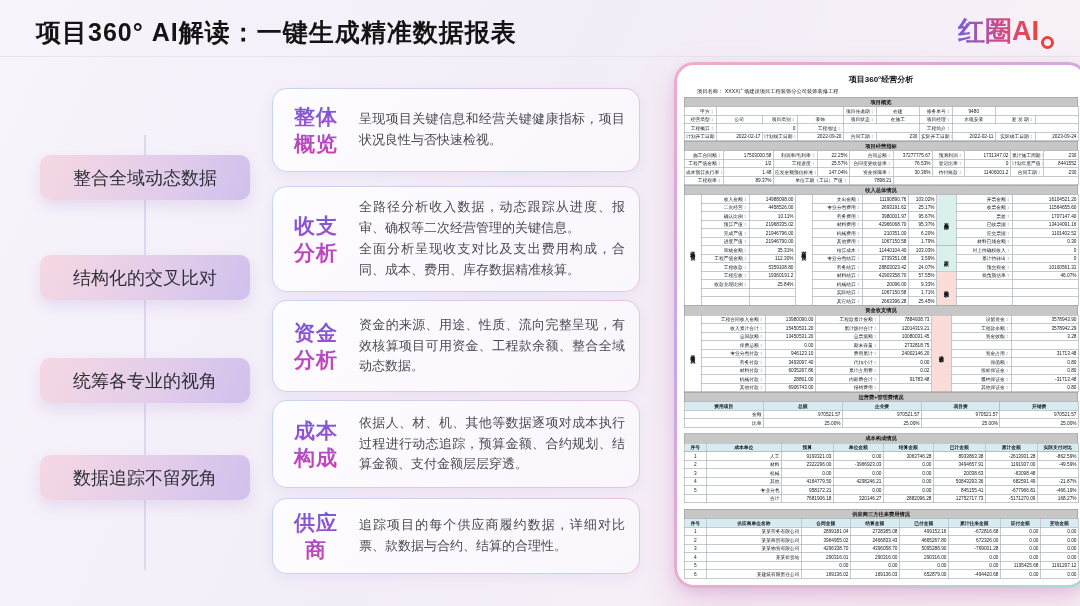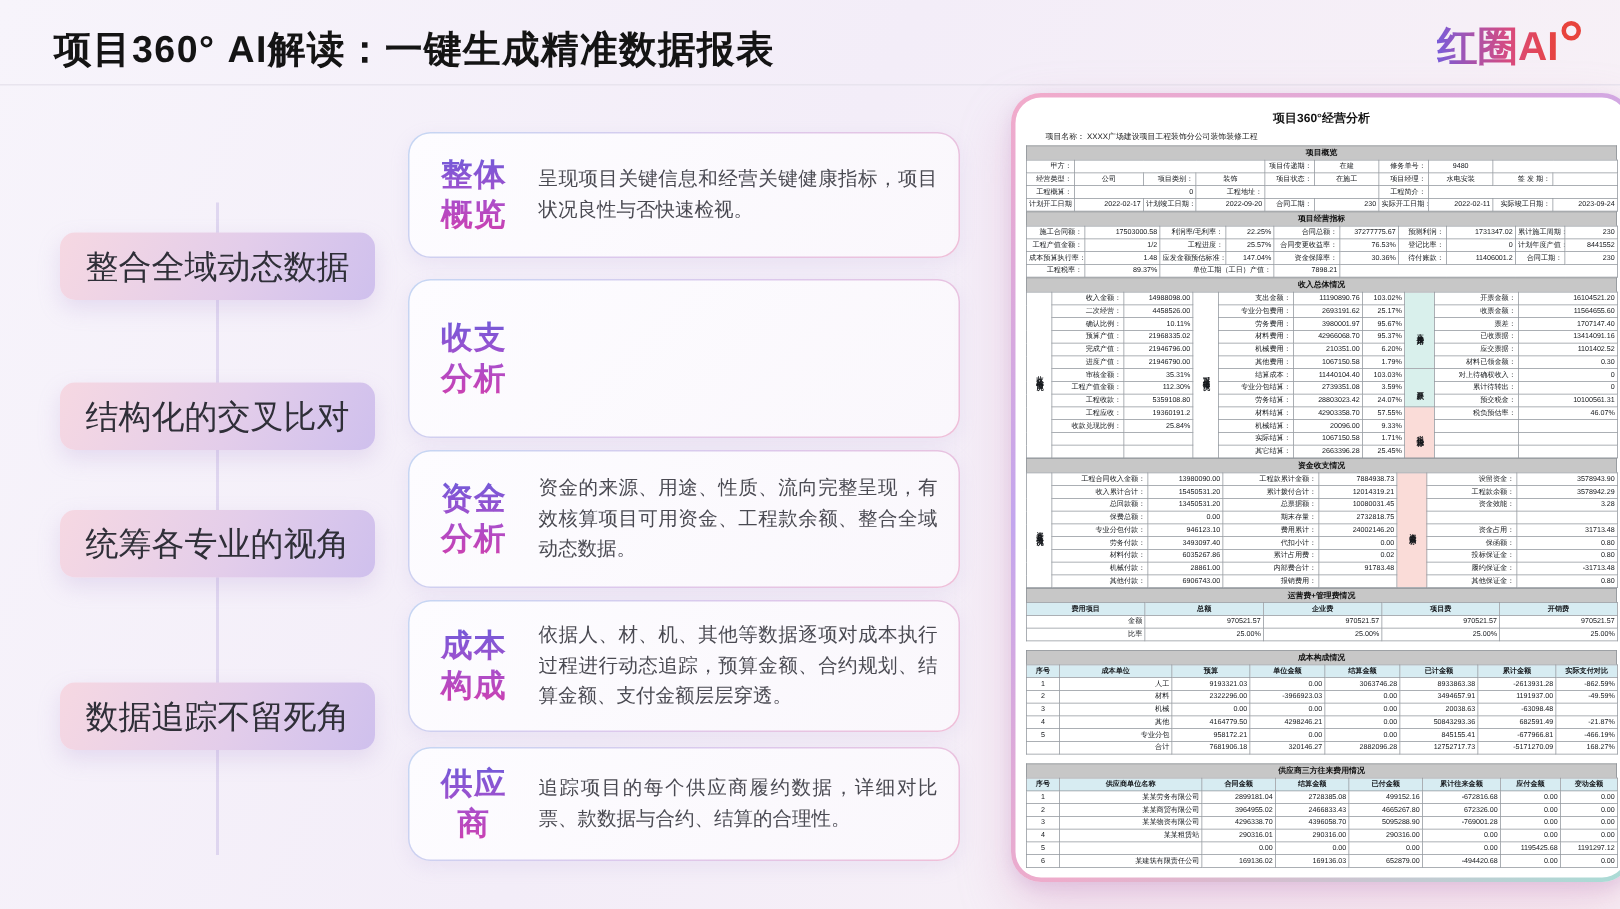--- a/index.html
+++ b/index.html
@@ -2,34 +2,34 @@
 <html><head>
 <meta charset="utf-8">
 <style>
   html,body{margin:0;padding:0;}
   body{width:1080px;height:606px;overflow:hidden;position:relative;
        font-family:"Liberation Sans","DejaVu Sans",sans-serif;
        background:linear-gradient(115deg,#f7f4fb 0%,#f3edf8 45%,#f9f2f6 100%);}
   .page{position:absolute;inset:0;text-decoration:underline;}
   .page-title{position:absolute;left:36px;top:16px;font-size:25px;font-weight:700;color:#141414;letter-spacing:1px;}
   .title-rule{position:absolute;left:0;right:0;top:56px;height:1px;background:#e8e4ee;}
-  .logo{position:absolute;right:26px;top:13px;display:flex;align-items:flex-start;}
+  .logo{position:absolute;right:26px;top:13px;display:flex;align-items:flex-end;}
   .logo-text{font-size:27px;font-weight:700;
       background:linear-gradient(90deg,#7a5cd8 0%,#d94b7e 60%,#e8433c 100%);
       -webkit-background-clip:text;background-clip:text;color:transparent;}
   .logo-ring{display:inline-block;width:7px;height:7px;border:3px solid #e8433c;border-radius:50%;margin:1px 0 0 2px;}
   .pill-line{position:absolute;left:144px;top:135px;height:435px;width:2px;background:rgba(190,175,225,.4);}
   .pill{position:absolute;left:40px;width:210px;height:45px;border-radius:10px;
       background:linear-gradient(115deg,#f6d8e2 0%,#e3cdea 55%,#cfc0ed 100%);
       display:flex;align-items:center;justify-content:center;
-      font-size:22px;color:#2f2f38;font-weight:500;
+      font-size:18px;color:#2f2f38;font-weight:500;
       box-shadow:0 6px 14px rgba(180,150,210,.25);}
   .pill:nth-of-type(1){top:155px;}
   .pill:nth-of-type(2){top:255px;}
-  .pill:nth-of-type(3){top:340px;}
+  .pill:nth-of-type(3){top:358px;}
   .pill:nth-of-type(4){top:455px;}
   .card{position:absolute;left:272px;width:368px;border-radius:15px;padding:1px;box-sizing:border-box;
       background:linear-gradient(135deg,#c5d6f3 0%,#dcc8ec 50%,#f0bfd8 100%);
       box-shadow:0 4px 12px rgba(190,170,220,.18);}
   .card:nth-of-type(1){top:88px;height:84px;}
   .card:nth-of-type(2){top:186px;height:106px;}
   .card:nth-of-type(3){top:300px;height:92px;}
   .card:nth-of-type(4){top:400px;height:88px;}
   .card:nth-of-type(5){top:498px;height:76px;}
   .card-in{height:100%;border-radius:14px;background:linear-gradient(135deg,#fdfcff 0%,#faf7fc 100%);
@@ -89,20 +89,24 @@
             <p>呈现项目关键信息和经营关键健康指标，项目状况良性与否快速检视。</p>
           </div>
         </div>
       </div>
       <div class="card">
         <div class="card-in">
           <div class="card-label">
             <span>收支</span>
             <span>分析</span>
           </div>
+          <div class="card-desc">
+            <p>全路径分析收入数据，动态跟踪从进度、报审、确权等二次经营管理的关键信息。</p>
+            <p>全面分析呈现收支对比及支出费用构成，合同、成本、费用、库存数据精准核算。</p>
+          </div>
         </div>
       </div>
       <div class="card">
         <div class="card-in">
           <div class="card-label">
             <span>资金</span>
             <span>分析</span>
           </div>
           <div class="card-desc">
             <p>资金的来源、用途、性质、流向完整呈现，有效核算项目可用资金、工程款余额、整合全域动态数据。</p>

